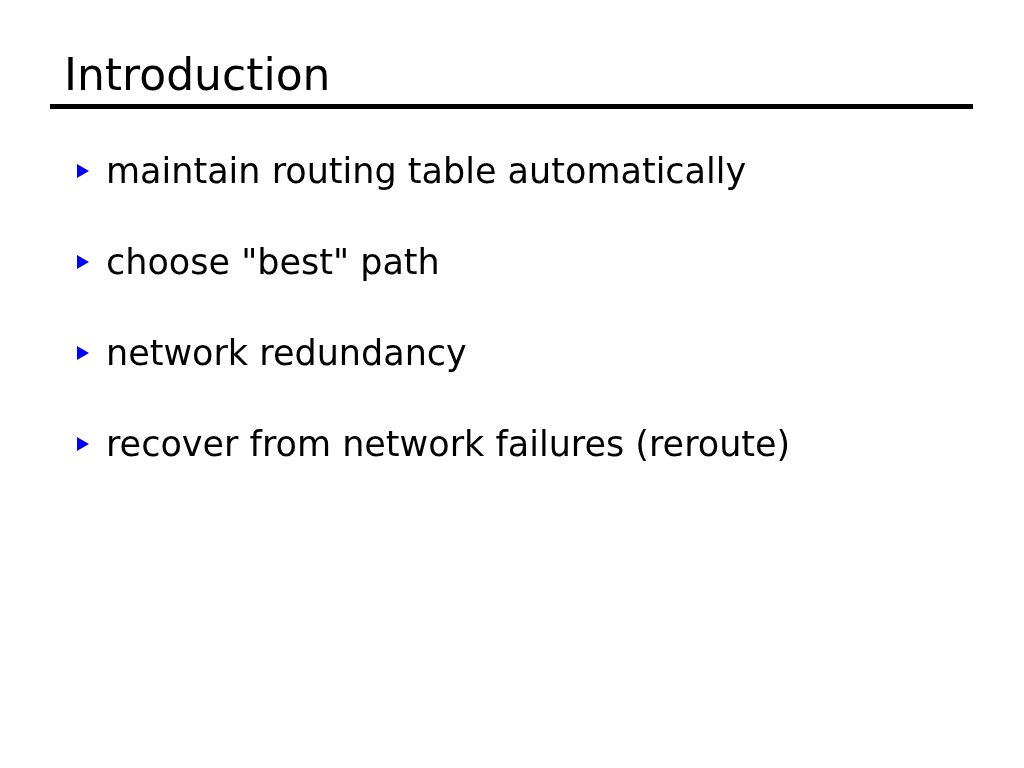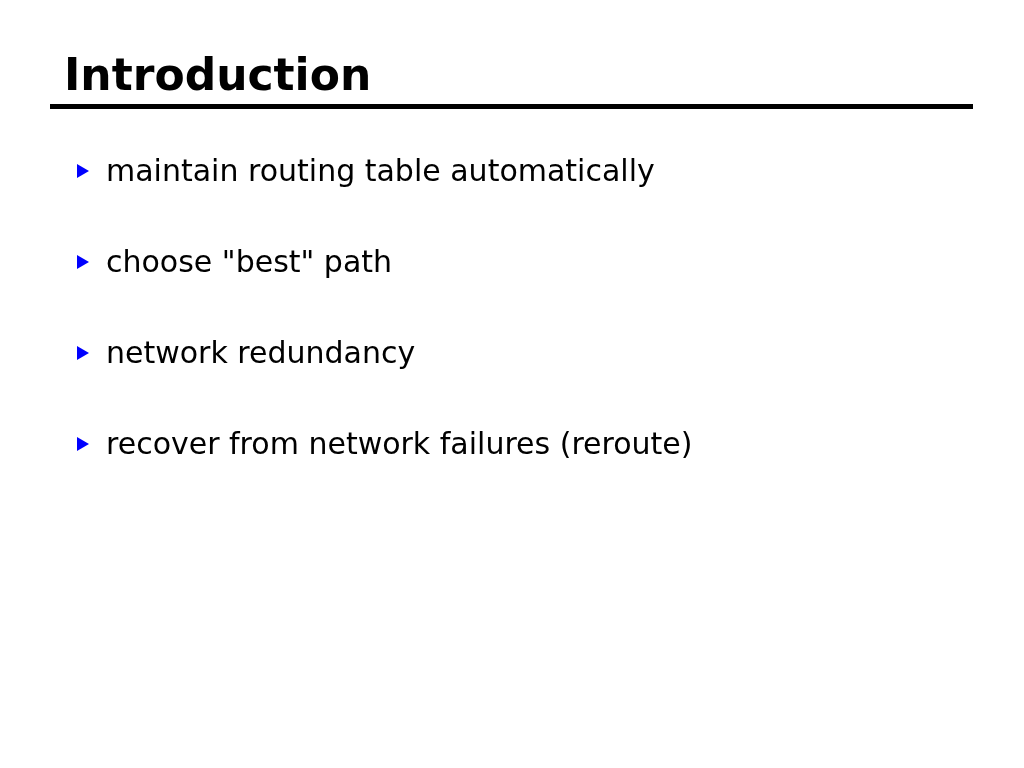--- a/index.html
+++ b/index.html
@@ -27,21 +27,21 @@
   .title-block {
     position: absolute;
     left: 50px;
     top: 48px;
     width: 923px;
   }
 
   .slide-title {
     font-size: 44px;
     line-height: 54px;
-    font-weight: bold;
+    font-weight: normal;
     color: #000000;
     margin: 0;
     padding: 0 0 0 14px;
     letter-spacing: 0px;
     white-space: nowrap;
   }
 
   .title-rule {
     margin-top: 2px;
     width: 923px;
@@ -78,21 +78,21 @@
   }
 
   .bullet-marker svg {
     display: block;
     width: 14px;
     height: 14px;
   }
 
   .bullet-text {
     flex: 1 1 auto;
-    font-size: 30px;
+    font-size: 35px;
     line-height: 38px;
     color: #000000;
     white-space: nowrap;
   }
 </style>
 </head>
 <body>
 
 <div class="slide">
 

